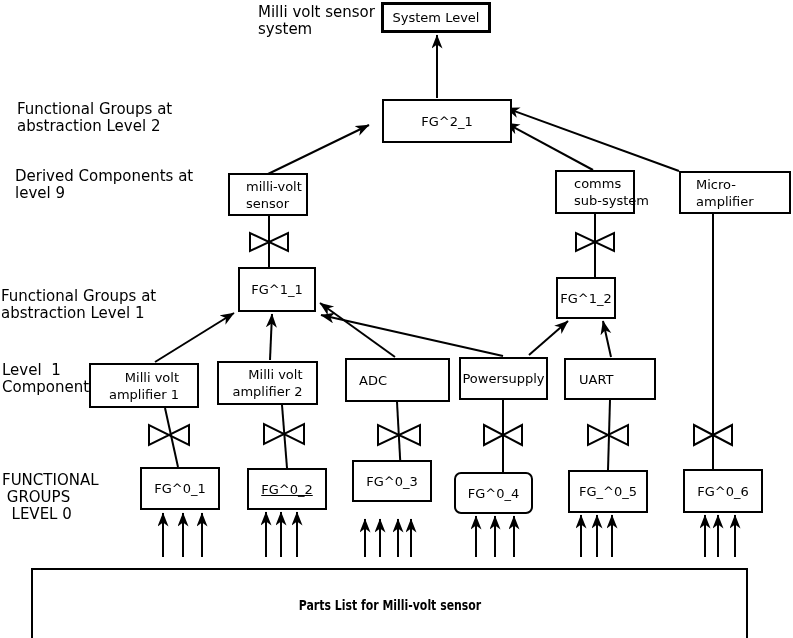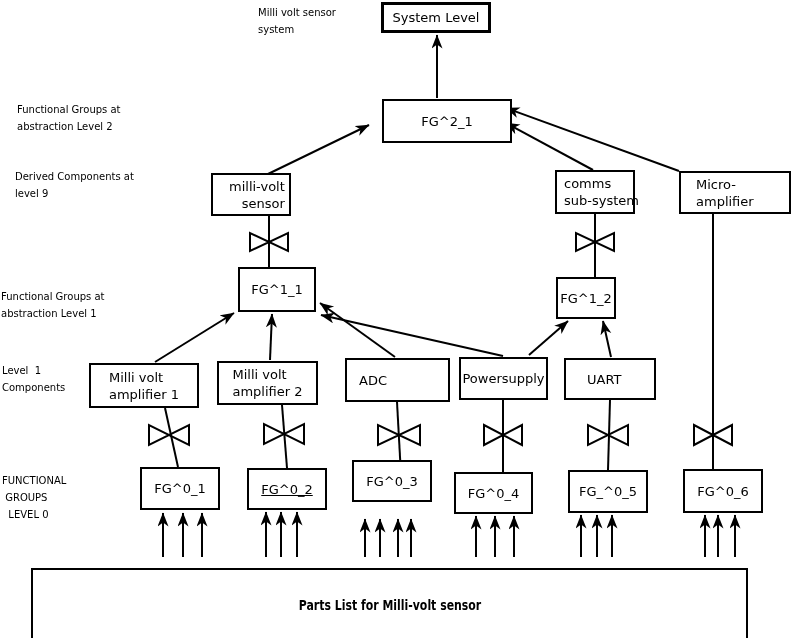--- a/index.html
+++ b/index.html
@@ -4,26 +4,26 @@
 <style>
   html,body { margin:0; padding:0; background:#ffffff; }
   #stage {
     position:relative; width:793px; height:638px; background:#ffffff;
     font-family:"DejaVu Sans", sans-serif; color:#000000; overflow:hidden;
   }
   #wires { position:absolute; left:0; top:0; width:793px; height:638px; }
   .node {
     position:absolute; box-sizing:border-box; border:2px solid #000;
     background:#fff; display:flex; align-items:center; justify-content:center;
-    font-size:13px; line-height:17px; text-align:left; white-space:pre;
+    font-size:13px; line-height:17px; text-align:right; white-space:pre;
   }
   .node.left { justify-content:flex-start; text-align:left; }
   .node.b3 { border-width:3px; }
   .lbl {
-    position:absolute; font-size:10px; line-height:17px; white-space:pre;
+    position:absolute; font-size:15px; line-height:17px; white-space:pre;
     text-align:left;
   }
   #n-parts span { display:inline-block; transform:scaleX(0.78); transform-origin:center; font-size:14px; }
 </style>
 </head>
 <body>
 
 <div id="stage">
 
   <svg id="wires" viewBox="0 0 793 638" xmlns="http://www.w3.org/2000/svg">
@@ -96,40 +96,40 @@
 abstraction Level 1</div>
   <div class="lbl" style="left:2px;  top:362px;">Level  1
 Components</div>
   <div class="lbl" style="left:2px;  top:472px;">FUNCTIONAL
  GROUPS
   LEVEL 0</div>
 
   <div class="node b3" style="left:381px; top:2px; width:110px; height:31px;">System Level</div>
   <div class="node" style="left:373px; top:99px; width:130px; height:44px;margin-left:9px;">FG^2_1</div>
 
-  <div class="node left" style="left:211px; top:173px; width:80px; height:43px; padding-left:16px;text-align:right;">milli-volt
+  <div class="node left" style="left:228px; top:173px; width:80px; height:43px; padding-left:16px;">milli-volt
 sensor</div>
-  <div class="node left" style="left:555px; top:170px; width:80px; height:44px; padding-left:7px;">comms
+  <div class="node left" style="left:555px; top:170px; width:80px; height:44px; padding-left:17px;">comms
 sub-system</div>
   <div class="node left" style="left:679px; top:171px; width:112px; height:43px; padding-left:15px;">Micro-
 amplifier</div>
 
   <div class="node" style="left:238px; top:267px; width:78px; height:45px;">FG^1_1</div>
   <div class="node" style="left:556px; top:277px; width:60px; height:42px;">FG^1_2</div>
 
   <div class="node" style="left:89px;  top:363px; width:110px; height:45px;">Milli volt
 amplifier 1</div>
   <div class="node" style="left:217px; top:361px; width:101px; height:44px;">Milli volt
 amplifier 2</div>
   <div class="node left" style="left:345px; top:358px; width:105px; height:44px; padding-left:12px;">ADC</div>
   <div class="node" style="left:459px; top:357px; width:89px; height:43px;">Powersupply</div>
-  <div class="node left" style="left:564px; top:358px; width:92px; height:42px; padding-left:21px;">UART</div>
+  <div class="node left" style="left:564px; top:358px; width:92px; height:42px; padding-left:13px;">UART</div>
 
   <div class="node" style="left:140px; top:467px; width:80px; height:43px;">FG^0_1</div>
   <div class="node" style="left:247px; top:468px; width:80px; height:42px;text-decoration:underline;">FG^0_2</div>
   <div class="node" style="left:352px; top:460px; width:80px; height:42px;">FG^0_3</div>
-  <div class="node" style="left:454px; top:472px; width:79px; height:42px;">FG^0_4</div>
+  <div class="node" style="left:454px; top:472px; width:79px; height:42px;border-radius:7px;">FG^0_4</div>
   <div class="node" style="left:568px; top:470px; width:80px; height:43px;">FG_^0_5</div>
   <div class="node" style="left:683px; top:469px; width:80px; height:44px;">FG^0_6</div>
 
   <div class="node" id="n-parts" style="left:31px; top:568px; width:717px; height:75px;font-weight:bold;"><span>Parts List for Milli-volt sensor</span></div>
 
 </div>
 
 </body></html>

